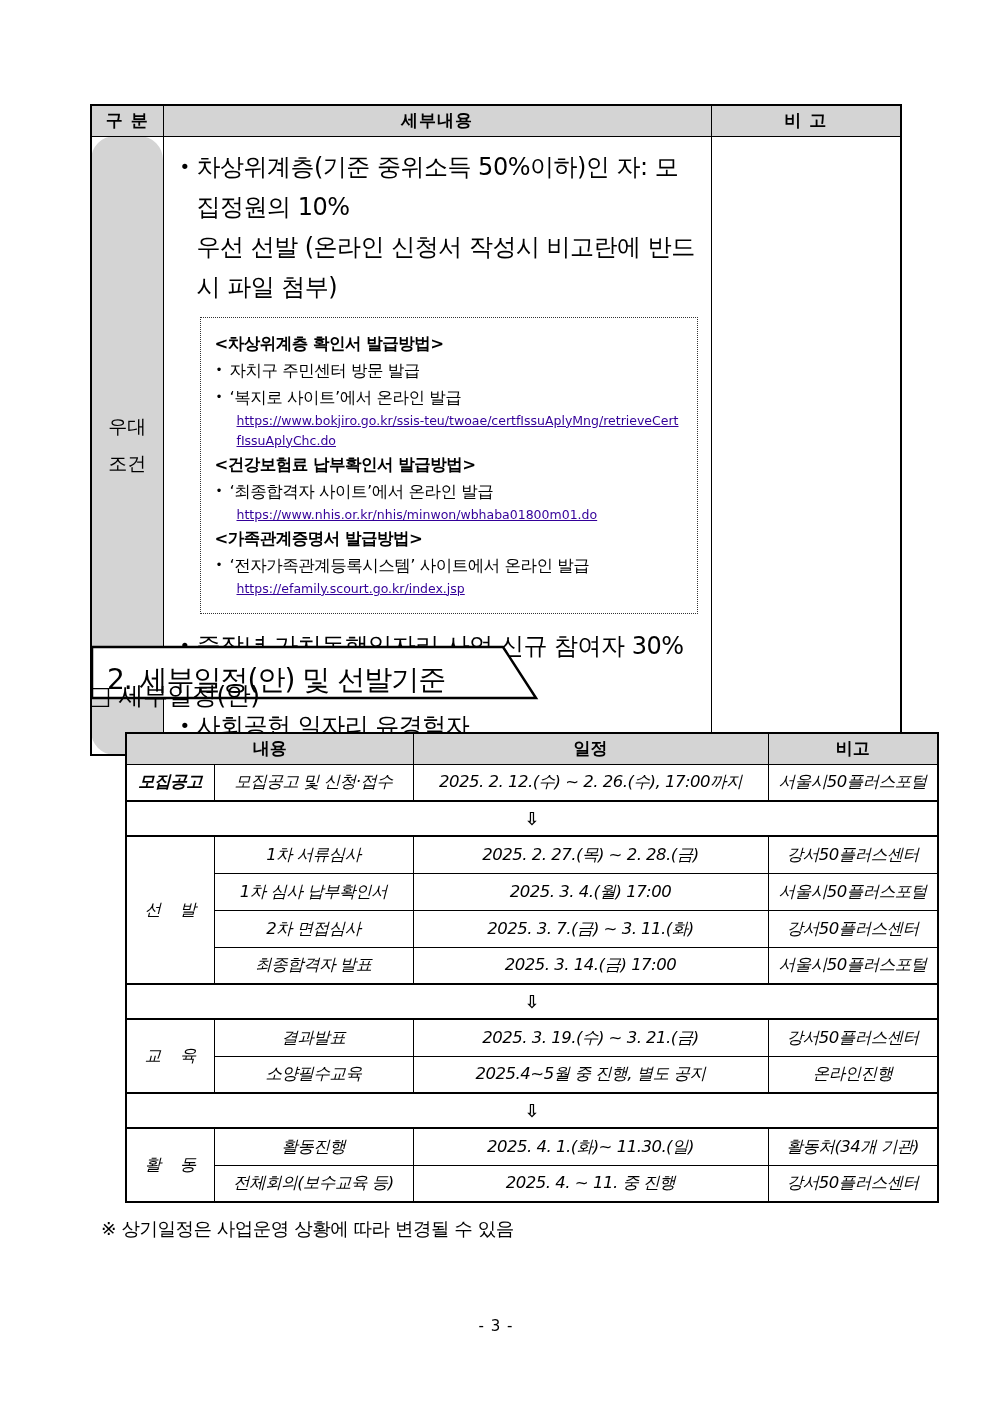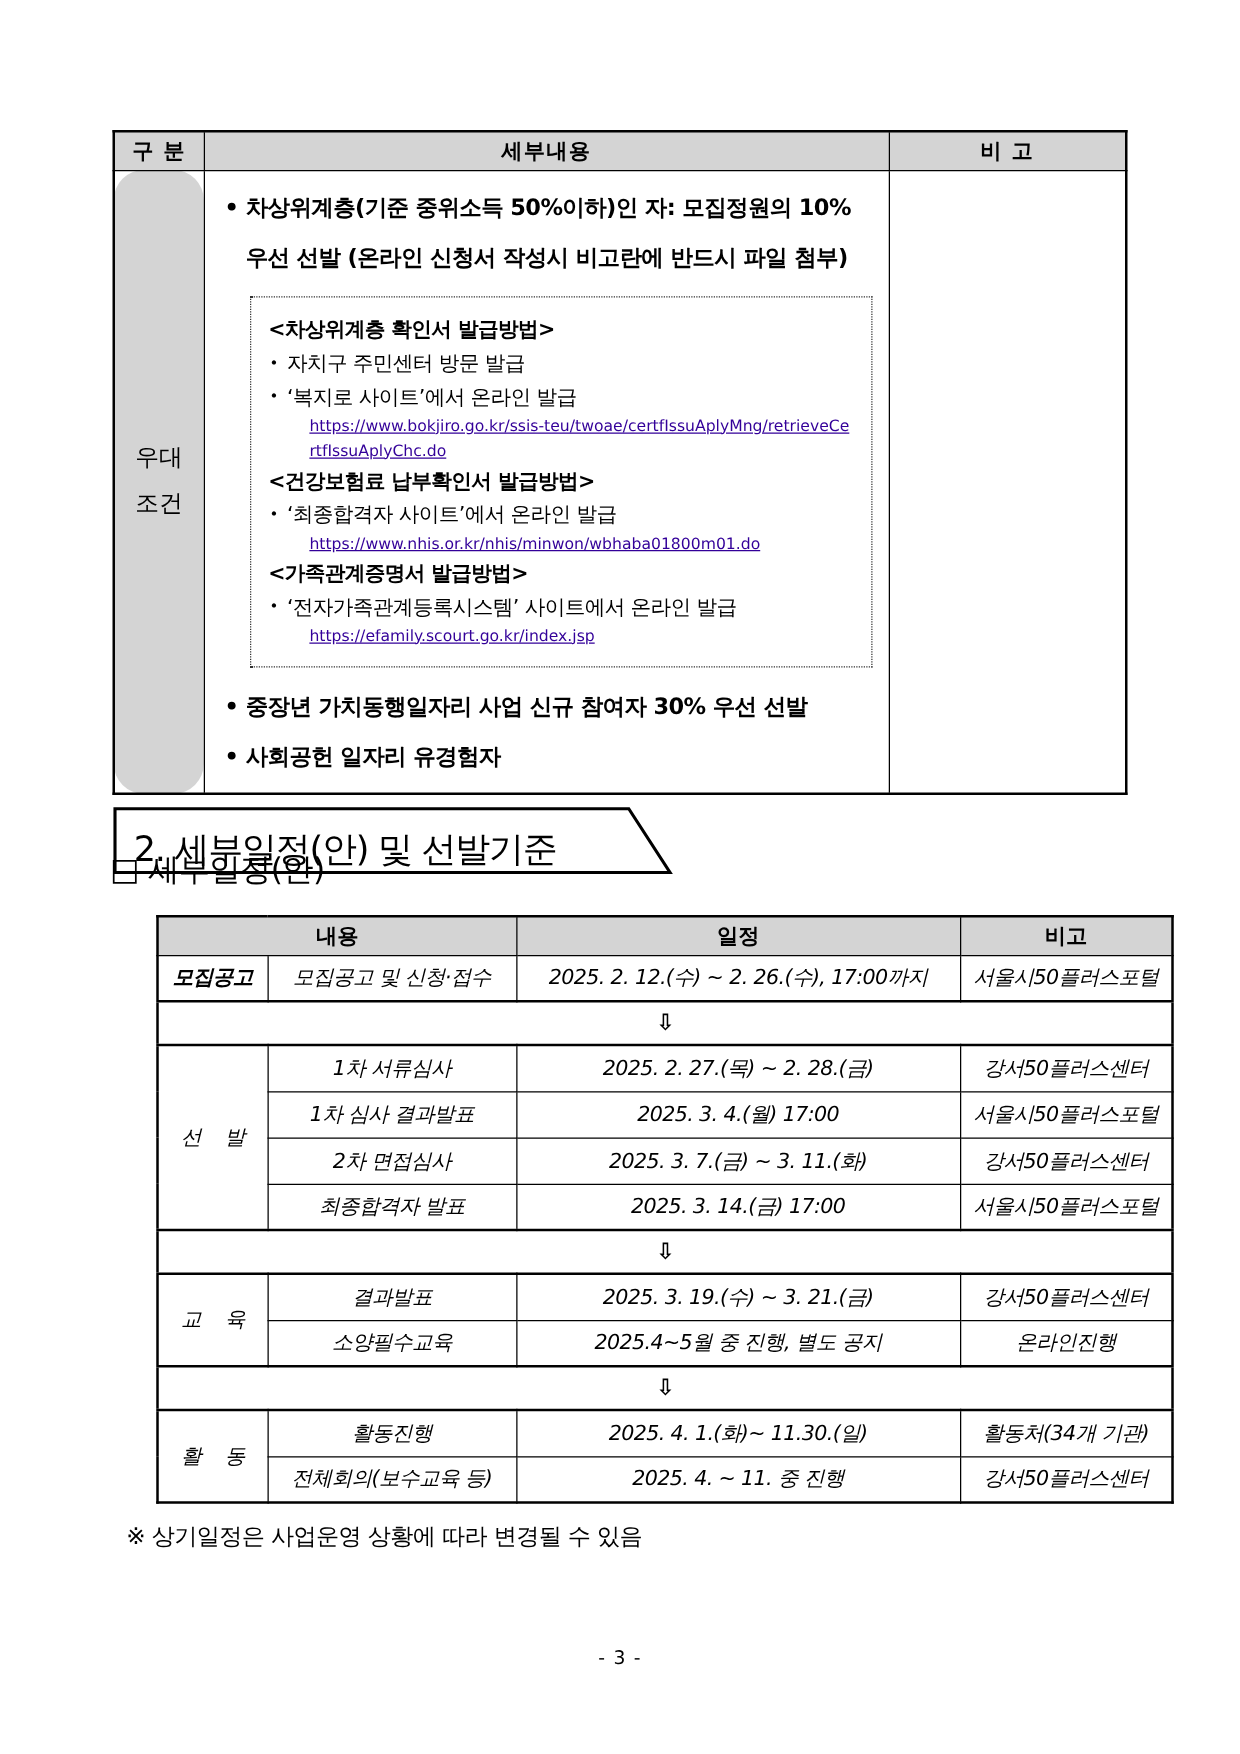--- a/index.html
+++ b/index.html
@@ -43,21 +43,21 @@
   .details-cell {
     vertical-align:top;
     height:452px;
     padding:10px 10px 8px 14px;
     background:#fff;
   }
   .remark-cell { background:#fff; }
 
   .bullet-para {
     position:relative; padding-left:19px;
-    font-size:18px; line-height:40px; letter-spacing:-0.5px;font-weight:bold;
+    font-size:24px; line-height:40px; letter-spacing:-0.5px;
   }
   .bullet-para::before {
     content:"•";
     position:absolute; left:2px; top:0;
     font-size:18px; line-height:40px;
   }
 
   .info-box {
     margin:10px 6px 12px 22px;
     border:1px dotted #333;
@@ -68,21 +68,21 @@
   .box-item {
     position:relative; padding-left:15px;
     font-size:16.5px; line-height:27px; letter-spacing:-0.5px;
   }
   .box-item::before {
     content:"•"; position:absolute; left:1px; top:0;
     font-size:12px; line-height:27px;
   }
   .box-link {
     display:block;
-    margin-left:33px;
+    margin-left:22px;
     font-size:12.5px; line-height:20px;
     color:var(--link);
     text-decoration:underline;
     word-break:break-all;
     cursor:pointer;
   }
   .mt6 { margin-top:4px; }
 
   
   .section-banner {
@@ -218,21 +218,21 @@
     <tr class="arrow-row">
       <td colspan="4">⇩</td>
     </tr>
     <tr>
       <td rowspan="4" class="group-label">선    발</td>
       <td>1차 서류심사</td>
       <td>2025. 2. 27.(목) ~ 2. 28.(금)</td>
       <td>강서50플러스센터</td>
     </tr>
     <tr>
-      <td>1차 심사 결과발표</td>
+      <td>1차 심사 납부확인서</td>
       <td>2025. 3. 4.(월) 17:00</td>
       <td>서울시50플러스포털</td>
     </tr>
     <tr>
       <td>2차 면접심사</td>
       <td>2025. 3. 7.(금) ~ 3. 11.(화)</td>
       <td>강서50플러스센터</td>
     </tr>
     <tr>
       <td>최종합격자 발표</td>

